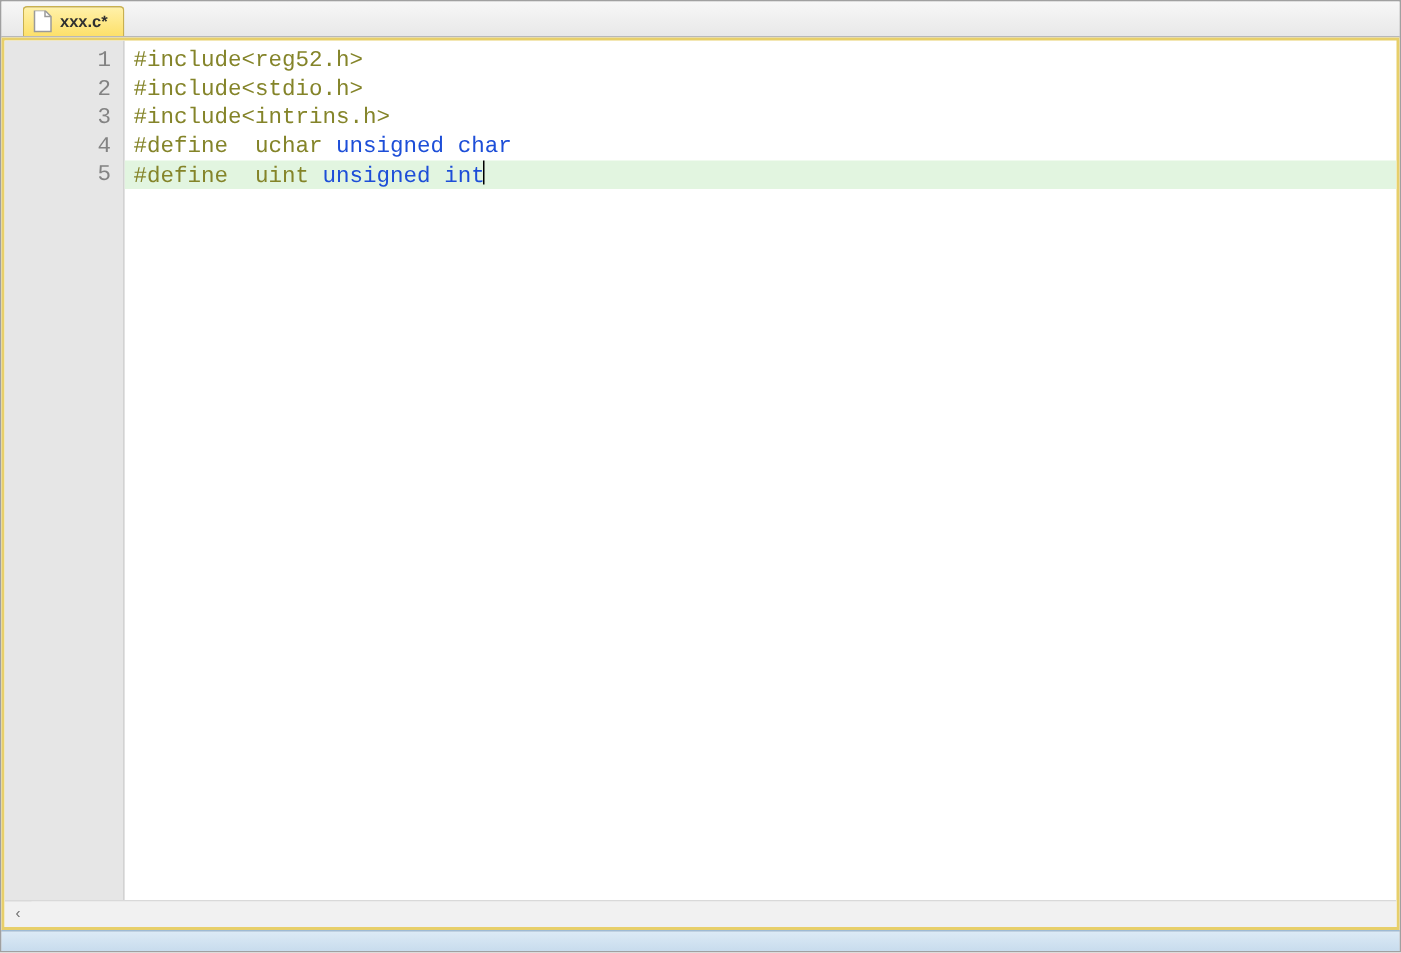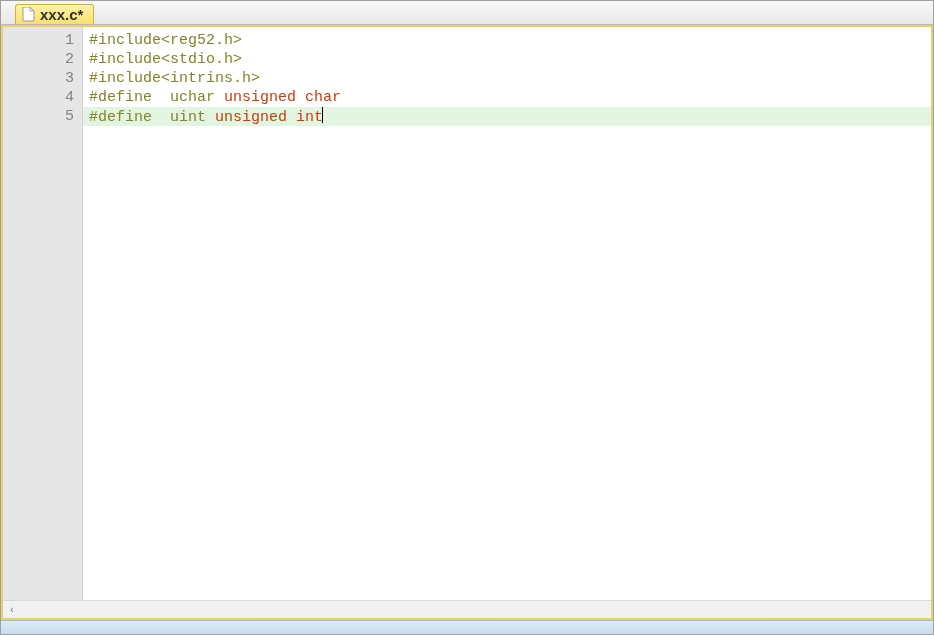--- a/index.html
+++ b/index.html
@@ -28,21 +28,21 @@
       padding-left: 14px;
     }
     .tab {
       display: flex;
       align-items: center;
       background: linear-gradient(#fff1a9, #fde06a);
       border: 1px solid #c8b050;
       border-bottom: none;
       border-radius: 3px 3px 0 0;
       padding: 2px 10px 2px 6px;
-      font-size: 15px;
+      font-size: 11px;
       font-weight: bold;
       color: #303030;
       height: 20px;
       gap: 5px;
       cursor: pointer;
     }
     .file-icon {
       width: 13px;
       height: 15px;
       display: inline-block;
@@ -87,21 +87,21 @@
       border-radius: 25px;
     }
     .code-line { height: 19px; }
     .code-line.current {
       background: #e2f5e0;
       margin-left: -6px;
       padding-left: 6px;
       width: calc(100% + 6px);
     }
     .tok-pp   { color: #848429; } 
-    .tok-kw   { color: #c2410c; } 
+    .tok-kw   { color: #1d4ed8; } 
     .caret {
       display: inline-block;
       width: 1px;
       height: 16px;
       background: #000;
       vertical-align: -2px;
       margin-left: -1px;
     }
     .hscroll {
       height: 18px;

